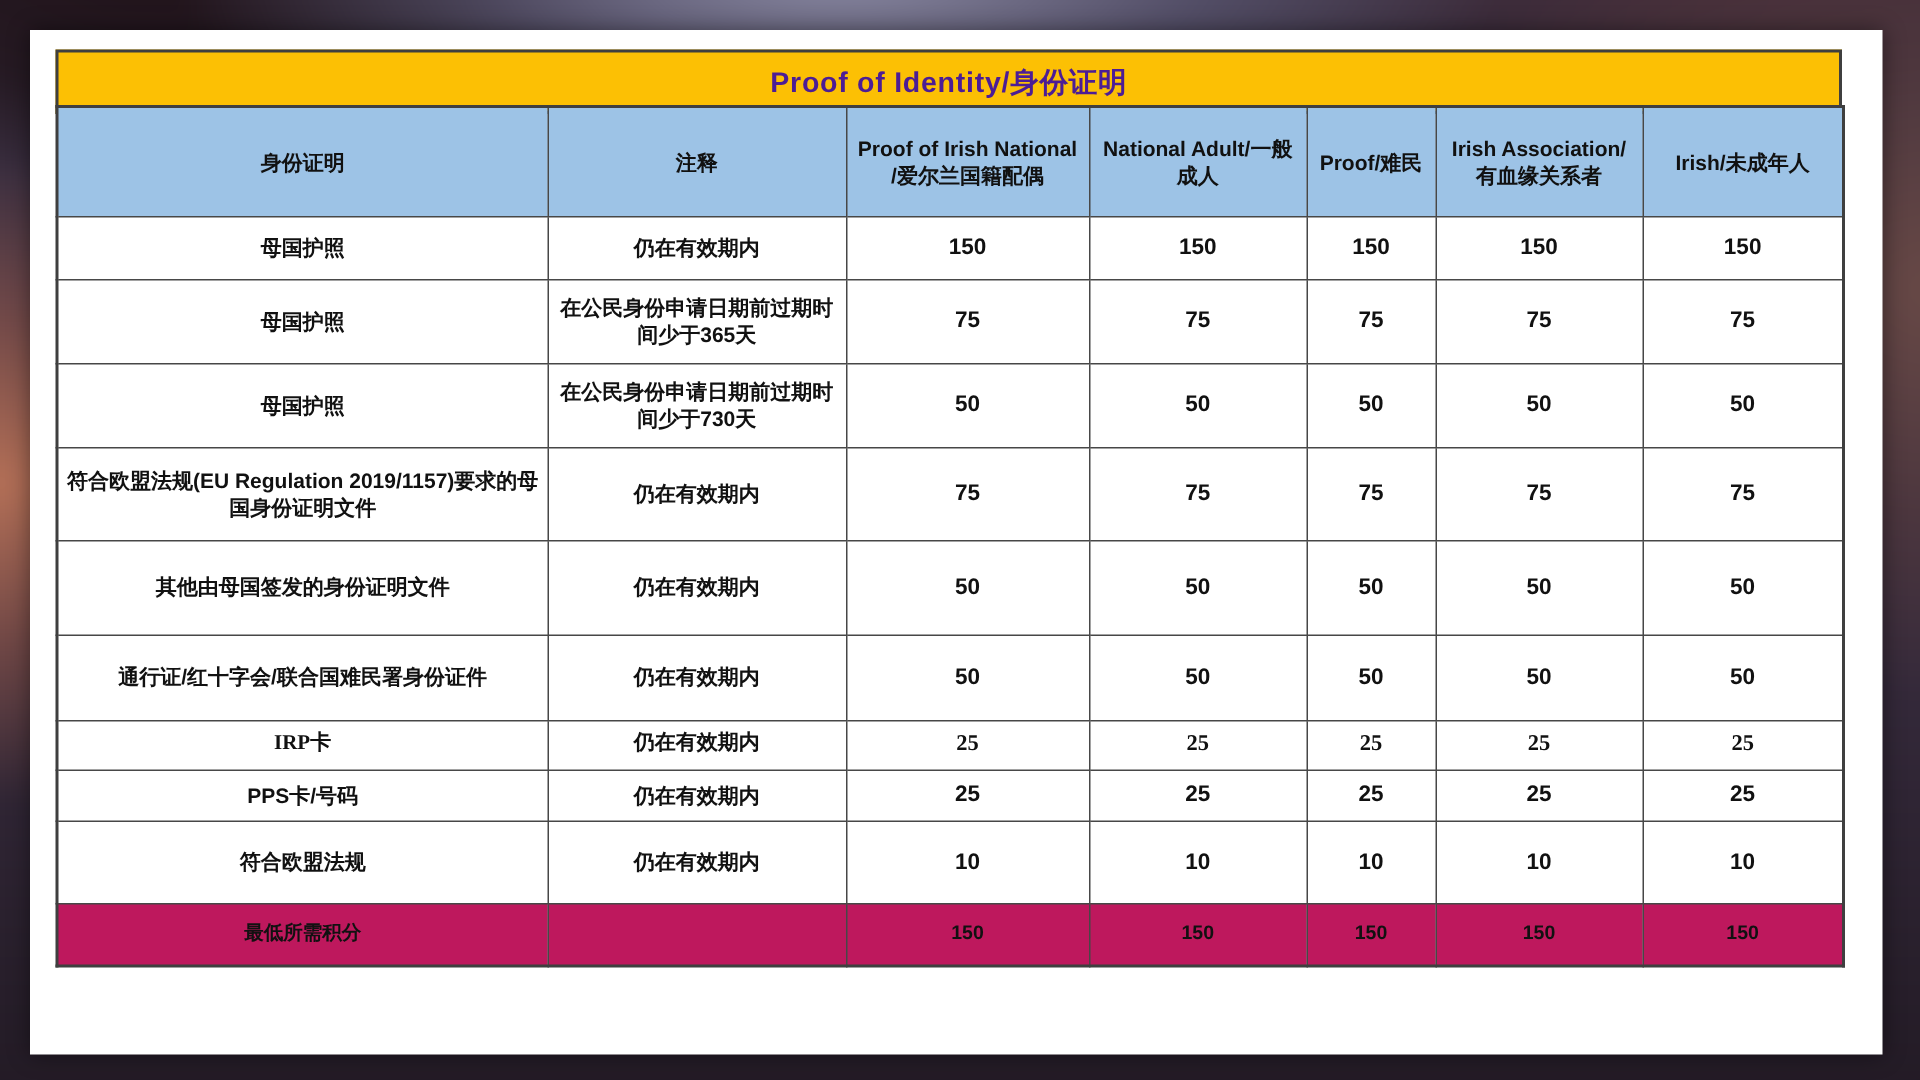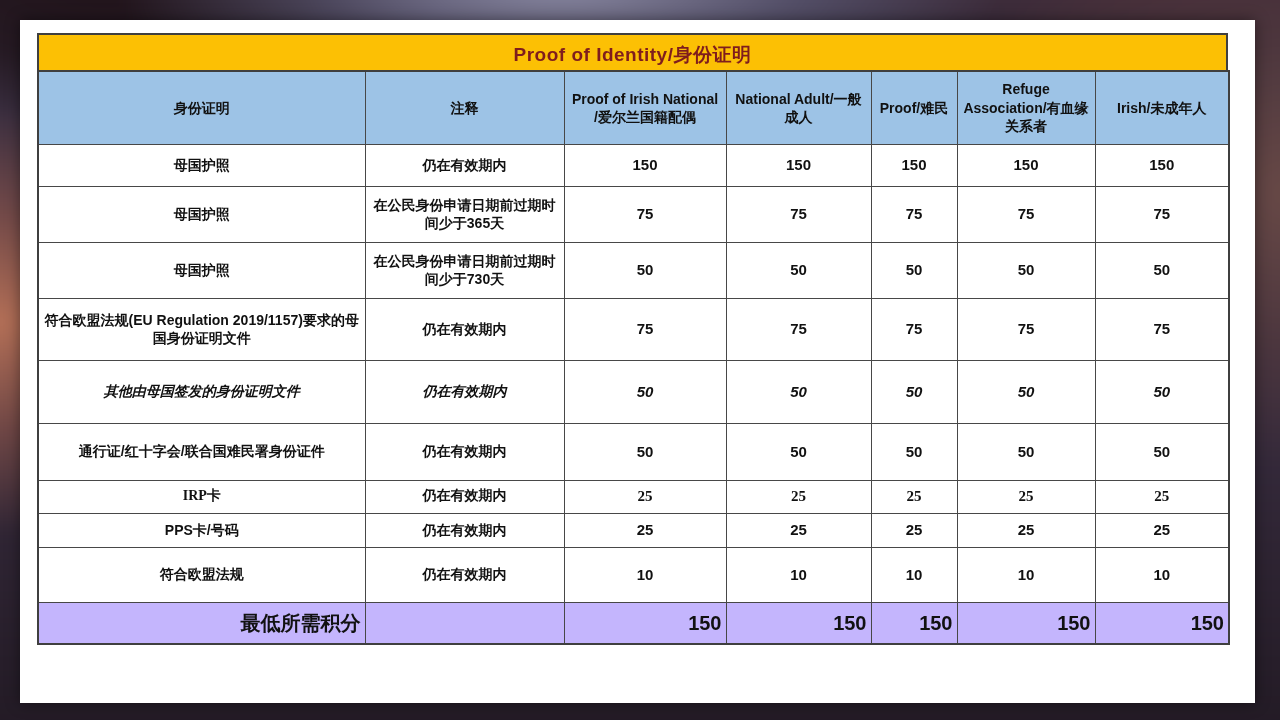--- a/index.html
+++ b/index.html
@@ -33,21 +33,21 @@
     box-shadow: 0 0 14px rgba(0,0,0,0.45);
   }
 
   .title-bar {
     position: absolute;
     left: 17px; top: 13px;
     width: 1191px; height: 43px;
     background: #FCC004;
     border: 2px solid #3f3f3f;
     display: flex; align-items: center; justify-content: center;
-    font-size: 19px; font-weight: 700; color: #7f1d1d;
+    font-size: 19px; font-weight: 700; color: #4c1d95;
     letter-spacing: 0.5px;
   }
 
   table.points {
     position: absolute;
     left: 17px; top: 50px;
     width: 1191px;
     border-collapse: collapse;
     table-layout: fixed;
     font-weight: 700;
@@ -57,21 +57,21 @@
     border: 1px solid #474747;
     text-align: center;
     vertical-align: middle;
     padding: 2px 4px;
     line-height: 1.3;
   }
   table.points { border: 2px solid #3f3f3f; }
   thead tr { height: 73px; }
   thead th { background: #9DC3E6; font-size: 14px; font-weight: 700; }
   tbody td { background: #ffffff; font-size: 14px; }
-  tr.footer-row td { background: #c4b5fd; font-size: 20px; text-align: right; }
+  tr.footer-row td { background: #be185d; font-size: 13px; }
   td.num { font-size: 15px; }
 </style>
 </head>
 <body>
 
 <div class="bg"></div>
 
 <div class="panel">
   <div class="title-bar">Proof of Identity/身份证明</div>
 
@@ -85,21 +85,21 @@
         <col style="width:138px">
         <col style="width:134px">
     </colgroup>
     <thead>
       <tr>
           <th>身份证明</th>
           <th>注释</th>
           <th>Proof of Irish National /爱尔兰国籍配偶</th>
           <th>National Adult/一般成人</th>
           <th>Proof/难民</th>
-          <th>Refuge Association/有血缘关系者</th>
+          <th>Irish Association/有血缘关系者</th>
           <th>Irish/未成年人</th>
         </tr>
     </thead>
     <tbody>
         <tr style="height: 42px;">
           <td>母国护照</td>
           <td>仍在有效期内</td>
           <td class="num">150</td>
           <td class="num">150</td>
           <td class="num">150</td>
@@ -126,21 +126,21 @@
         </tr>
         <tr style="height: 62px;">
           <td>符合欧盟法规(EU Regulation 2019/1157)要求的母国身份证明文件</td>
           <td>仍在有效期内</td>
           <td class="num">75</td>
           <td class="num">75</td>
           <td class="num">75</td>
           <td class="num">75</td>
           <td class="num">75</td>
         </tr>
-        <tr style="height: 63px; font-style: italic;">
+        <tr style="height: 63px;">
           <td>其他由母国签发的身份证明文件</td>
           <td>仍在有效期内</td>
           <td class="num">50</td>
           <td class="num">50</td>
           <td class="num">50</td>
           <td class="num">50</td>
           <td class="num">50</td>
         </tr>
         <tr style="height: 57px; padding-left: 16px;">
           <td>通行证/红十字会/联合国难民署身份证件</td>

